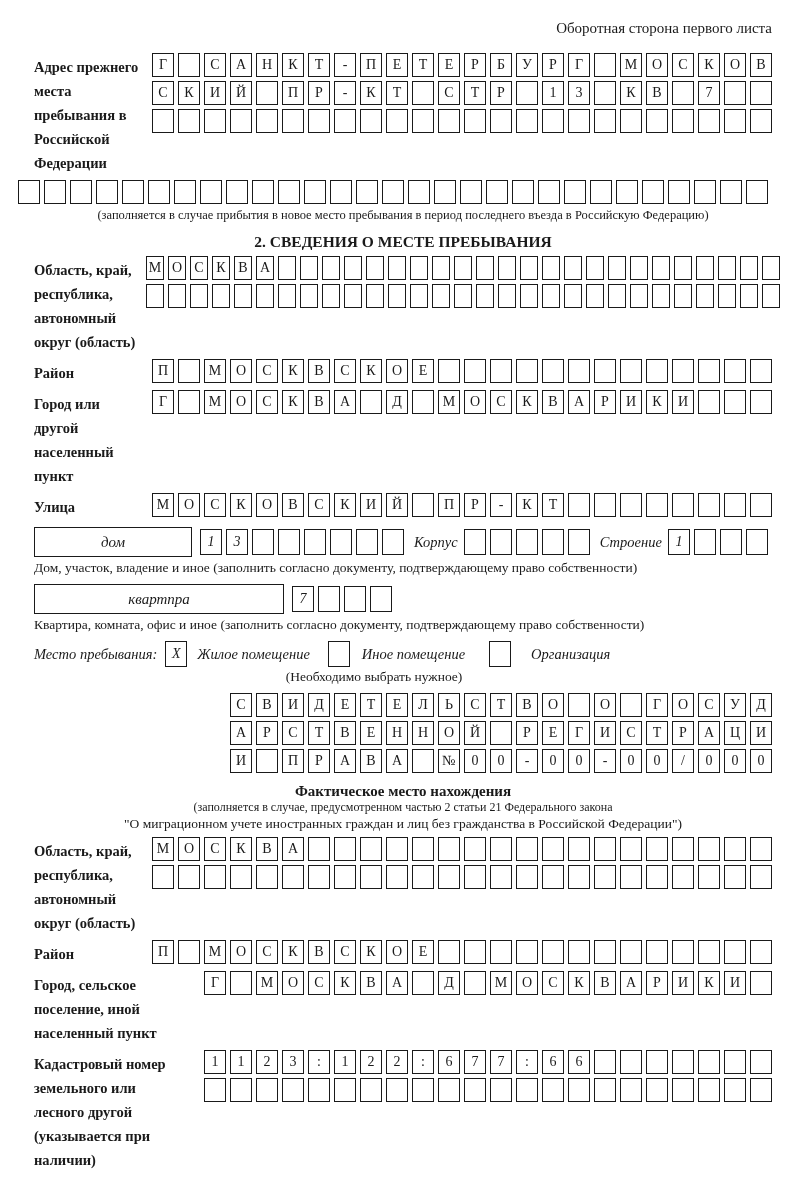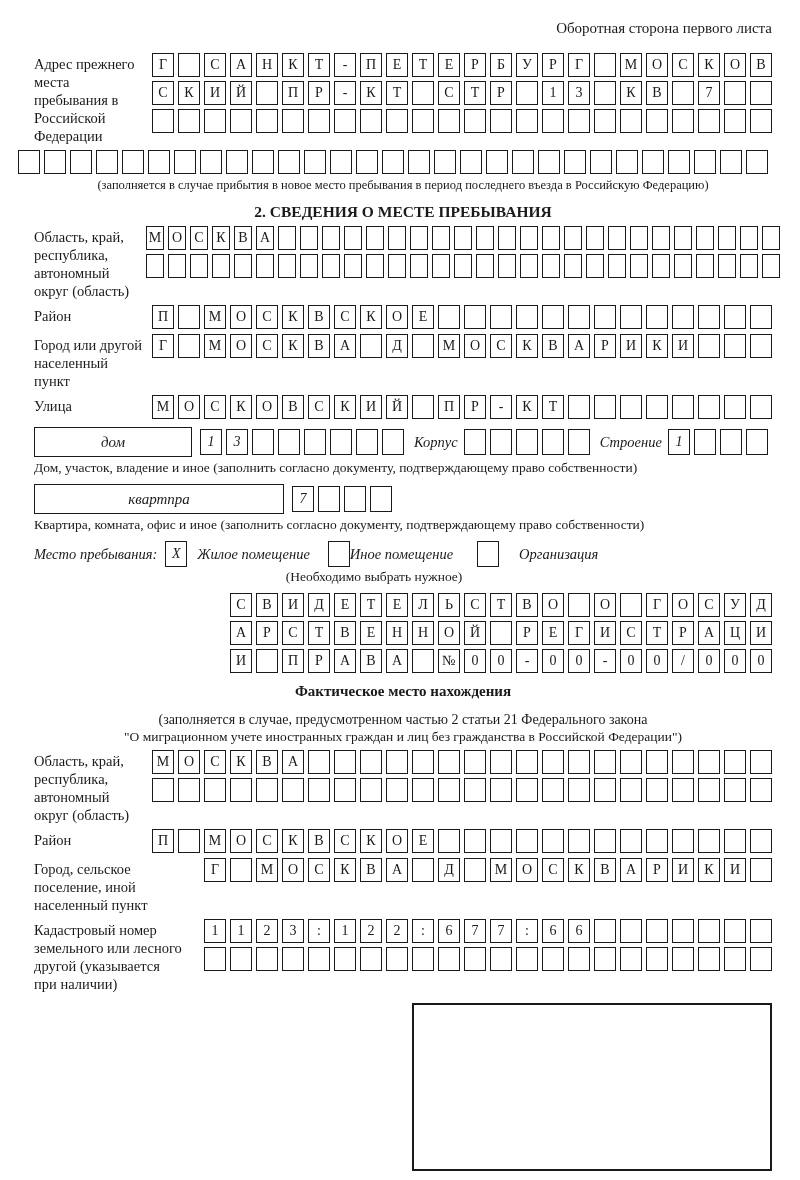--- a/index.html
+++ b/index.html
@@ -9,21 +9,21 @@
     width:800px; height:1180px;
     background:#ffffff; color:#1a1a1a;
     font-family:"Liberation Serif", serif;
     font-size:14.5px;
     padding:6px 28px 0 34px;
     overflow:hidden;
   }
   .hdr { text-align:right; font-size:15px; margin-top:14px; }
 
   .frow { display:flex; align-items:flex-start; margin-top:5px; }
-  .flabel { width:112px; flex:none; line-height:18px; padding-top:2px; }
+  .flabel { width:112px; flex:none; line-height:24px; padding-top:2px;font-weight:bold; }
   .flabel.wide  { width:150px; }
   .flabel.xwide { width:215px; }
 
   .gridcol { margin-left:auto; display:flex; flex-direction:column; gap:4px; }
   .cellrow { display:flex; gap:4px; justify-content:flex-end; }
   .cell {
     width:22px; height:24px; flex:none;
     border:1.5px solid #1a1a1a; background:#fff;
     display:flex; align-items:center; justify-content:center;
     font-size:14px; line-height:1;
@@ -376,21 +376,21 @@
         <span class="cell"></span>
       </div>
   </div>
   <div class="sub-note">Квартира, комната, офис и иное (заполнить согласно документу, подтверждающему право собственности)</div>
 
   <div class="inline-row">
     <div>Место пребывания:</div>
     <span class="cell chk" style="margin-left:8px;">X</span>
     <div style="margin-left:10px;">Жилое помещение</div>
     <span class="cell chk" style="margin-left:18px;"></span>
-    <div style="">Иное помещение</div>
+    <div style="margin-left:12px;">Иное помещение</div>
     <span class="cell chk" style="margin-left:24px;"></span>
     <div style="margin-left:20px;">Организация</div>
   </div>
   <div style="margin-left:130px; width:420px; text-align:center; font-size:13.5px; margin-top:2px;">(Необходимо выбрать нужное)</div>
 
   <div class="frow" style="margin-top:8px;">
     <div class="gridcol">
       <div class="cellrow">
           <span class="cell">С</span>
           <span class="cell">В</span>
@@ -457,21 +457,21 @@
           <span class="cell">0</span>
           <span class="cell">/</span>
           <span class="cell">0</span>
           <span class="cell">0</span>
           <span class="cell">0</span>
         </div>
     </div>
   </div>
 
   <div class="sect-title" style="font-size:15px;">Фактическое место нахождения</div>
-  <div class="center-note" style="font-size:14px; margin-top:12px;">(заполняется в случае, предусмотренном частью 2 статьи 21 Федерального закона</div>
+  <div class="center-note" style="font-size:12px; margin-top:0;">(заполняется в случае, предусмотренном частью 2 статьи 21 Федерального закона</div>
   <div class="center-note" style="font-size:13.5px; margin-top:1px;">"О миграционном учете иностранных граждан и лиц без гражданства в Российской Федерации")</div>
 
   <div class="frow">
     <div class="flabel">Область, край, республика, автономный округ (область)</div>
     <div class="gridcol">
       <div class="cellrow">
           <span class="cell">М</span>
           <span class="cell">О</span>
           <span class="cell">С</span>
           <span class="cell">К</span>

